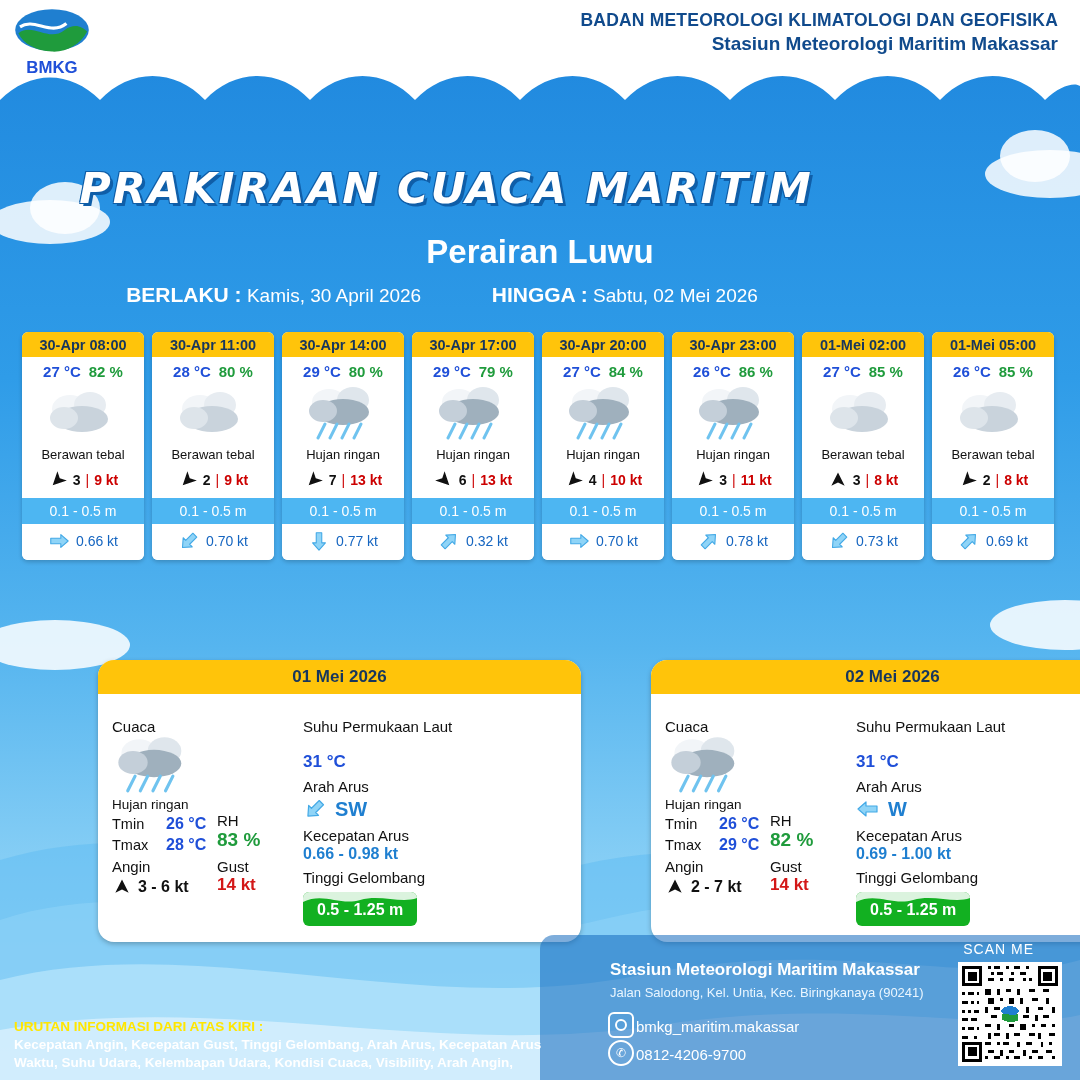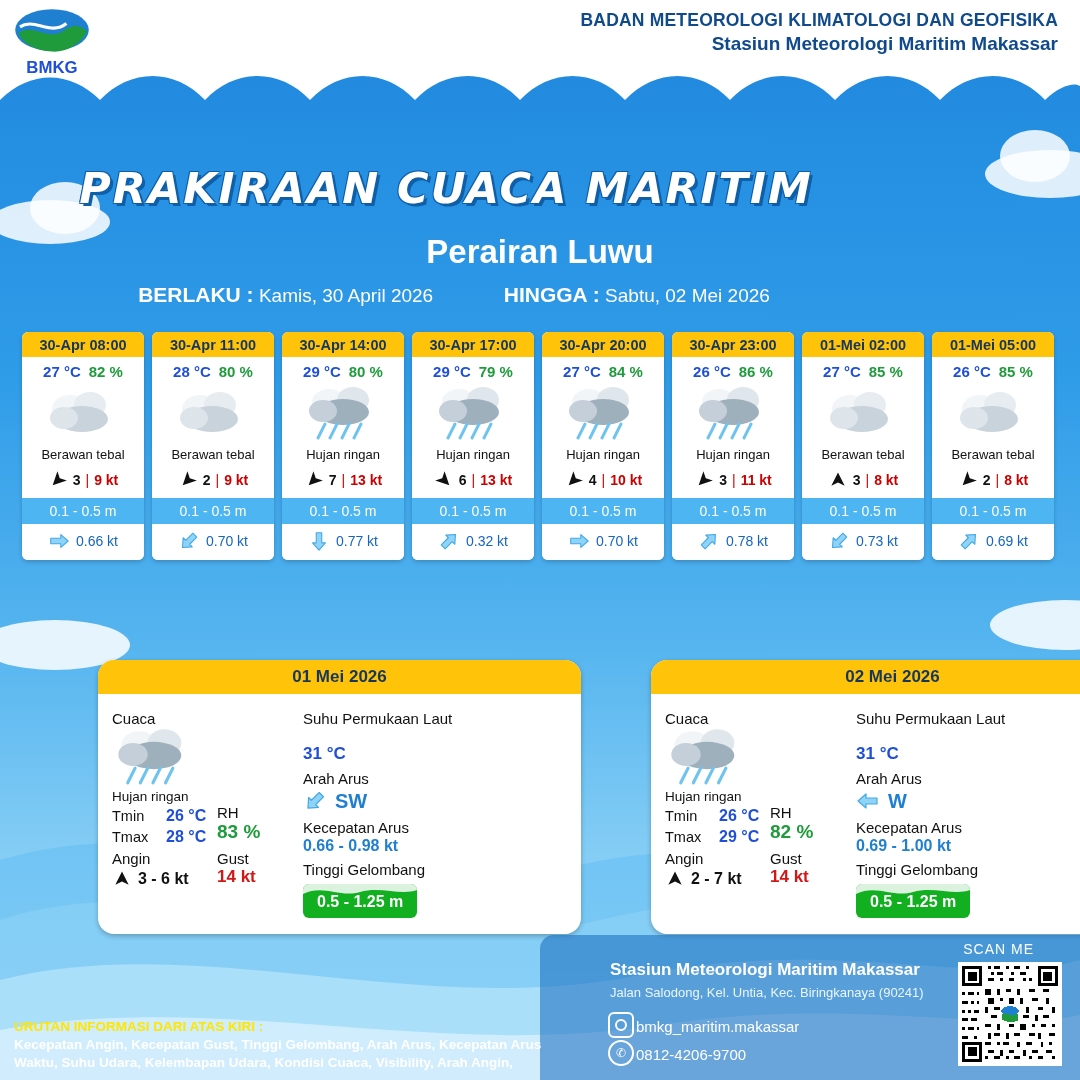--- a/index.html
+++ b/index.html
@@ -18,21 +18,21 @@
   .header-white{position:absolute;top:0;left:0;width:1080px;height:70px;background:#ffffff;}
   .logo{position:absolute;left:12px;top:6px;width:80px;height:80px;}
   .org-line1{position:absolute;right:22px;top:10px;font-size:17.5px;font-weight:bold;color:#104a8c;letter-spacing:.2px;text-align:right;}
   .org-line2{position:absolute;right:22px;top:33px;font-size:19px;font-weight:bold;color:#104a8c;text-align:right;}
   
   .title-main{position:absolute;top:163px;left:0;width:892px;text-align:center;
     font-size:43px;font-weight:bold;font-style:italic;color:#ffffff;letter-spacing:2px;
     text-shadow:3px 3px 0 #0f5ea8, -1px -1px 0 #0f5ea8, 1px -1px 0 #0f5ea8, -1px 1px 0 #0f5ea8;
     font-family:"DejaVu Sans", sans-serif;}
   .title-sub{position:absolute;top:233px;left:0;width:1080px;text-align:center;font-size:33px;font-weight:bold;color:#ffffff;}
-  .valid-row{position:absolute;top:283px;left:16px;width:876px;text-align:center;color:#ffffff;font-size:19px;}
+  .valid-row{position:absolute;top:283px;left:4px;width:876px;text-align:center;color:#ffffff;font-size:19px;}
   .valid-row .lbl{font-weight:bold;font-size:21px;}
   .valid-row .sep{display:inline-block;width:60px;}
   
   .cards{position:absolute;top:332px;left:22px;width:1040px;display:flex;gap:8px;}
   .card{width:122px;background:#ffffff;border-radius:6px;overflow:hidden;box-shadow:0 2px 4px rgba(0,0,0,.2);}
   .card-head{background:#ffc40a;color:#17365d;font-weight:bold;font-size:14.5px;text-align:center;padding:5px 0 4px;}
   .card-tr{display:flex;justify-content:center;gap:8px;padding:6px 0 2px;font-size:15px;font-weight:bold;}
   .temp{color:#1f4fd8;}
   .rh{color:#1f9b3c;}
   .card-icon{height:62px;display:flex;align-items:center;justify-content:center;}
@@ -40,21 +40,21 @@
   .card-wind{display:flex;align-items:center;justify-content:center;gap:5px;font-size:14px;padding-bottom:8px;}
   .card-wind .num{color:#111;font-weight:bold;}
   .card-wind .bar{color:#c00;}
   .card-wind .kt{color:#c00;font-weight:bold;}
   .card-wave{background:#4db6f2;color:#ffffff;font-size:14px;text-align:center;padding:5px 0;}
   .card-cur{display:flex;align-items:center;justify-content:center;gap:6px;font-size:14px;color:#1565c0;padding:6px 0 8px;background:#fff;}
   
   .daily{position:absolute;top:660px;display:flex;gap:70px;left:98px;}
   .day{width:483px;background:#ffffff;border-radius:16px;overflow:hidden;box-shadow:0 2px 5px rgba(0,0,0,.25);}
   .day-head{background:#ffc40a;color:#17365d;font-weight:bold;font-size:17px;text-align:center;padding:7px 0;}
-  .day-body{display:flex;padding:16px 14px 12px;}
+  .day-body{display:flex;padding:24px 14px 12px;}
   .day-left{width:185px;}
   .day-right{flex:1;padding-left:6px;}
   .lbl-sm{font-size:15px;color:#111;}
   .day-icon{height:60px;display:flex;align-items:center;}
   .cond-sm{font-size:13.5px;color:#111;margin-top:2px;}
   .kv{display:flex;align-items:baseline;gap:6px;margin-top:3px;}
   .kv .k{font-size:14.5px;color:#111;width:48px;}
   .kv .v{font-size:16px;font-weight:bold;color:#1f4fd8;}
   .rowcols{display:flex;}
   .col-a{width:105px;}

